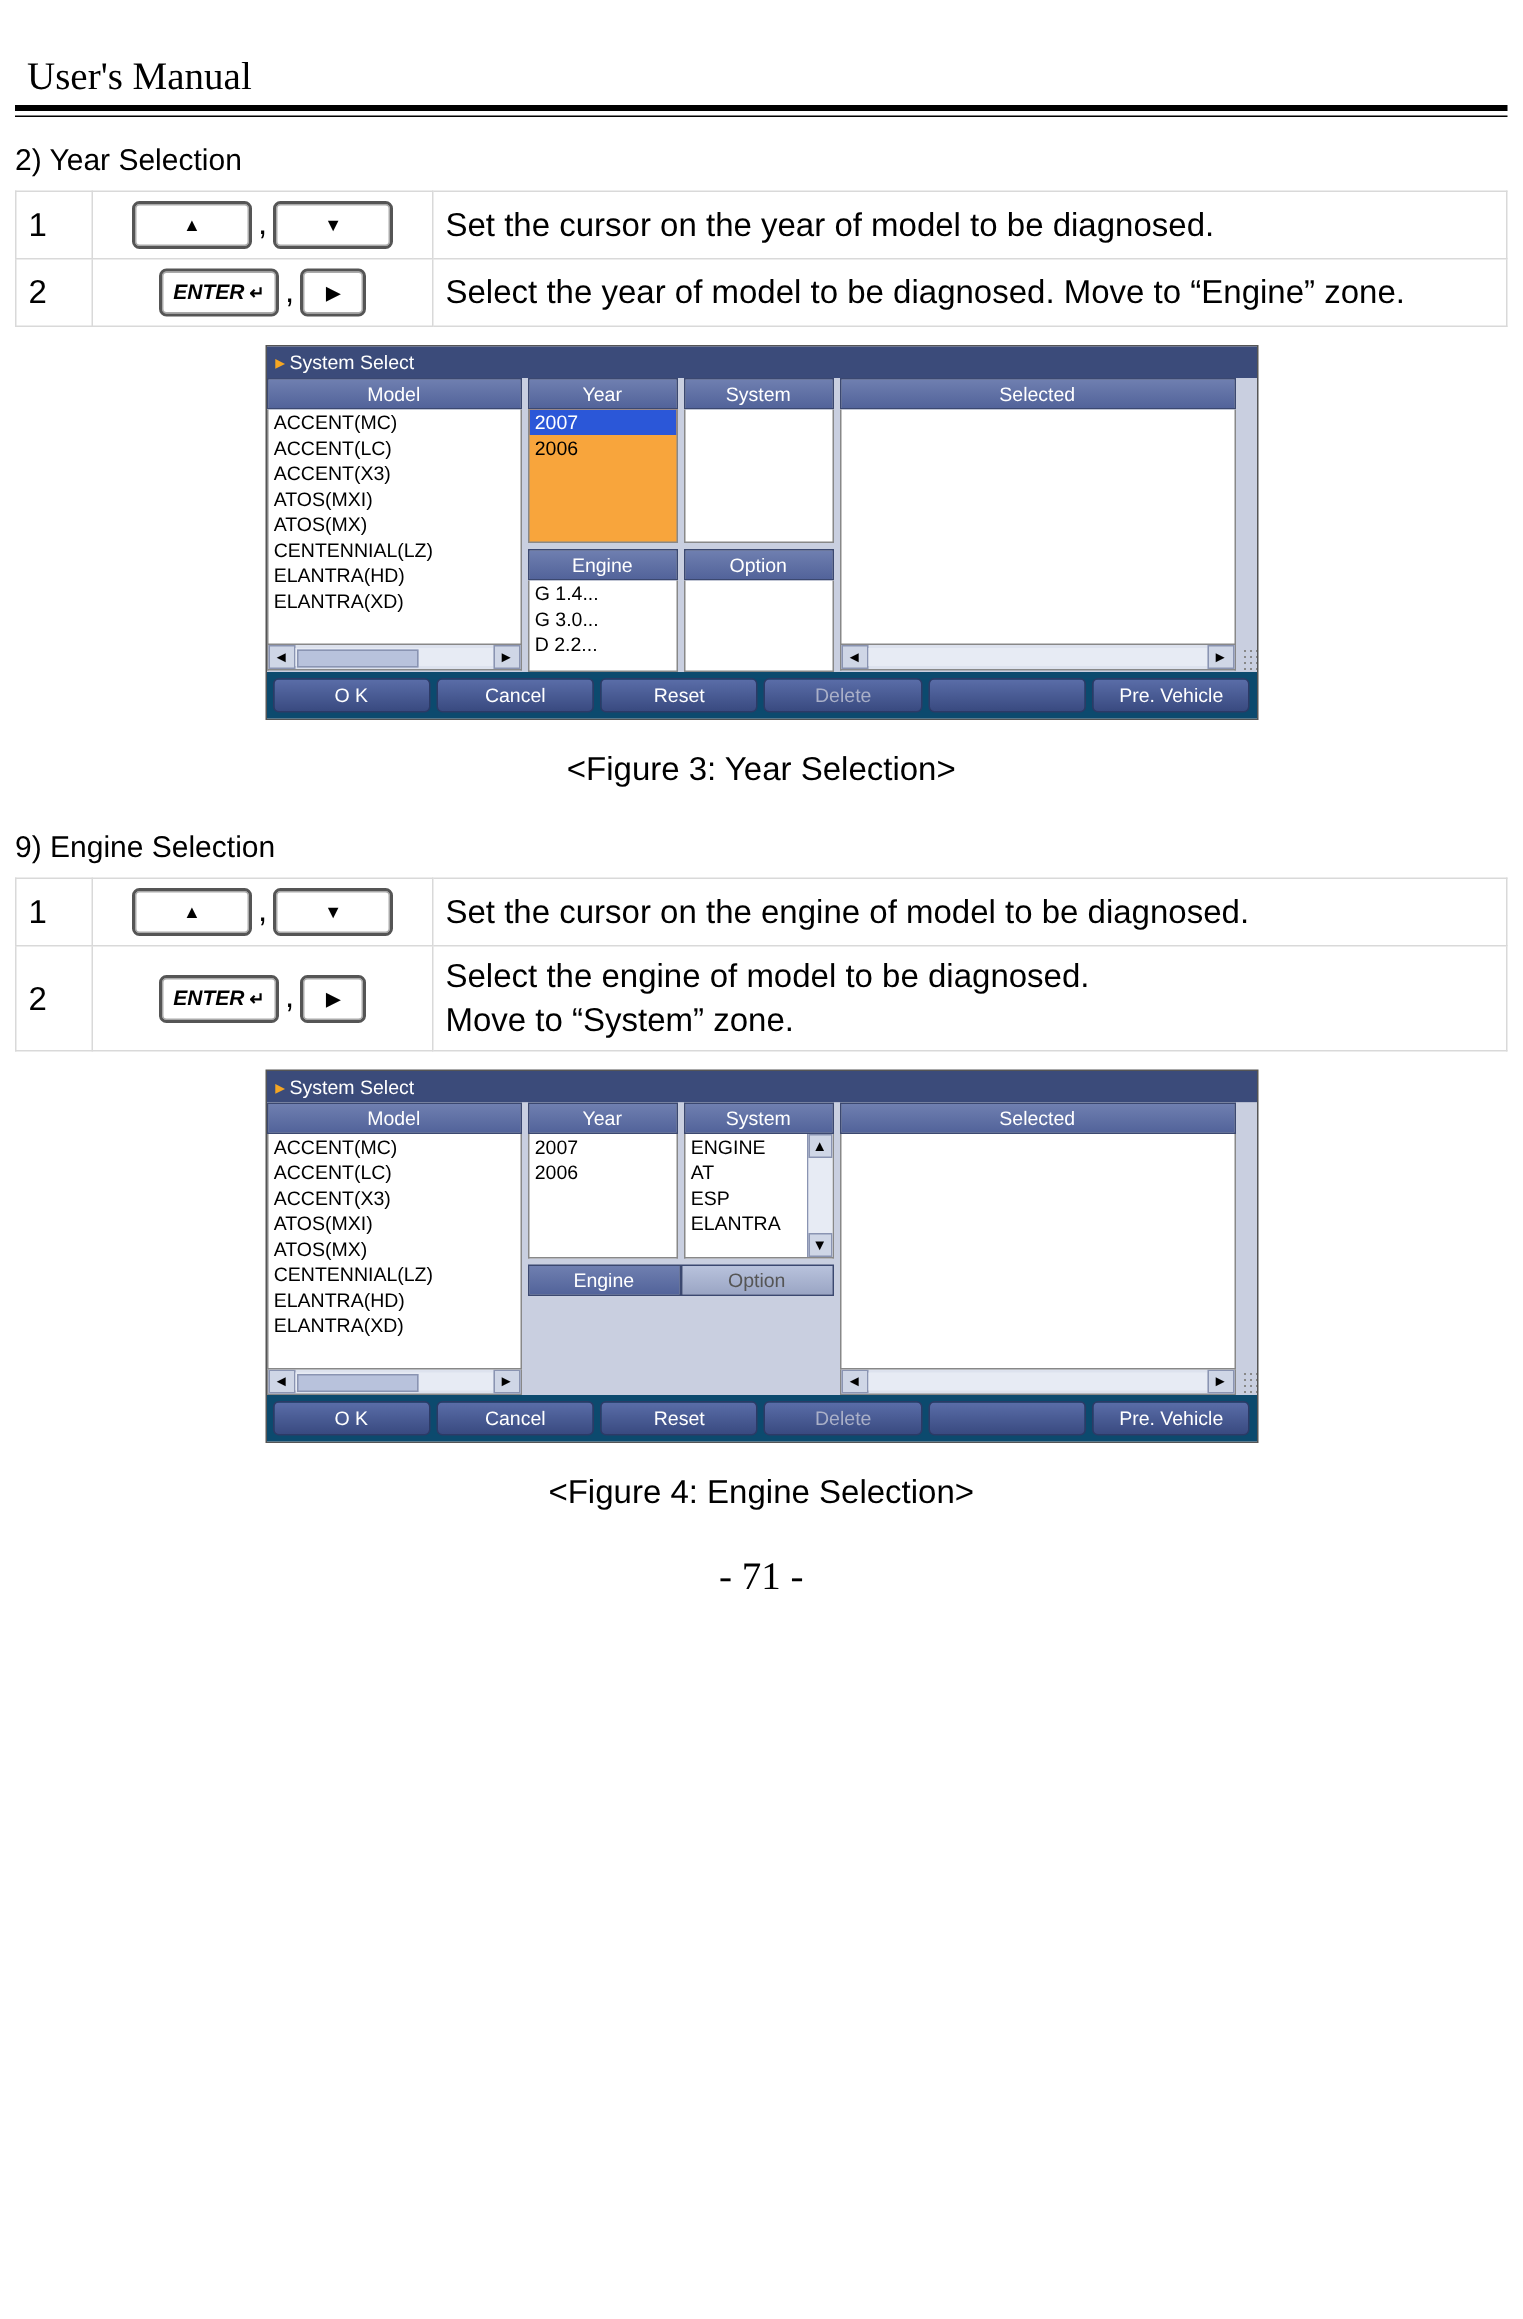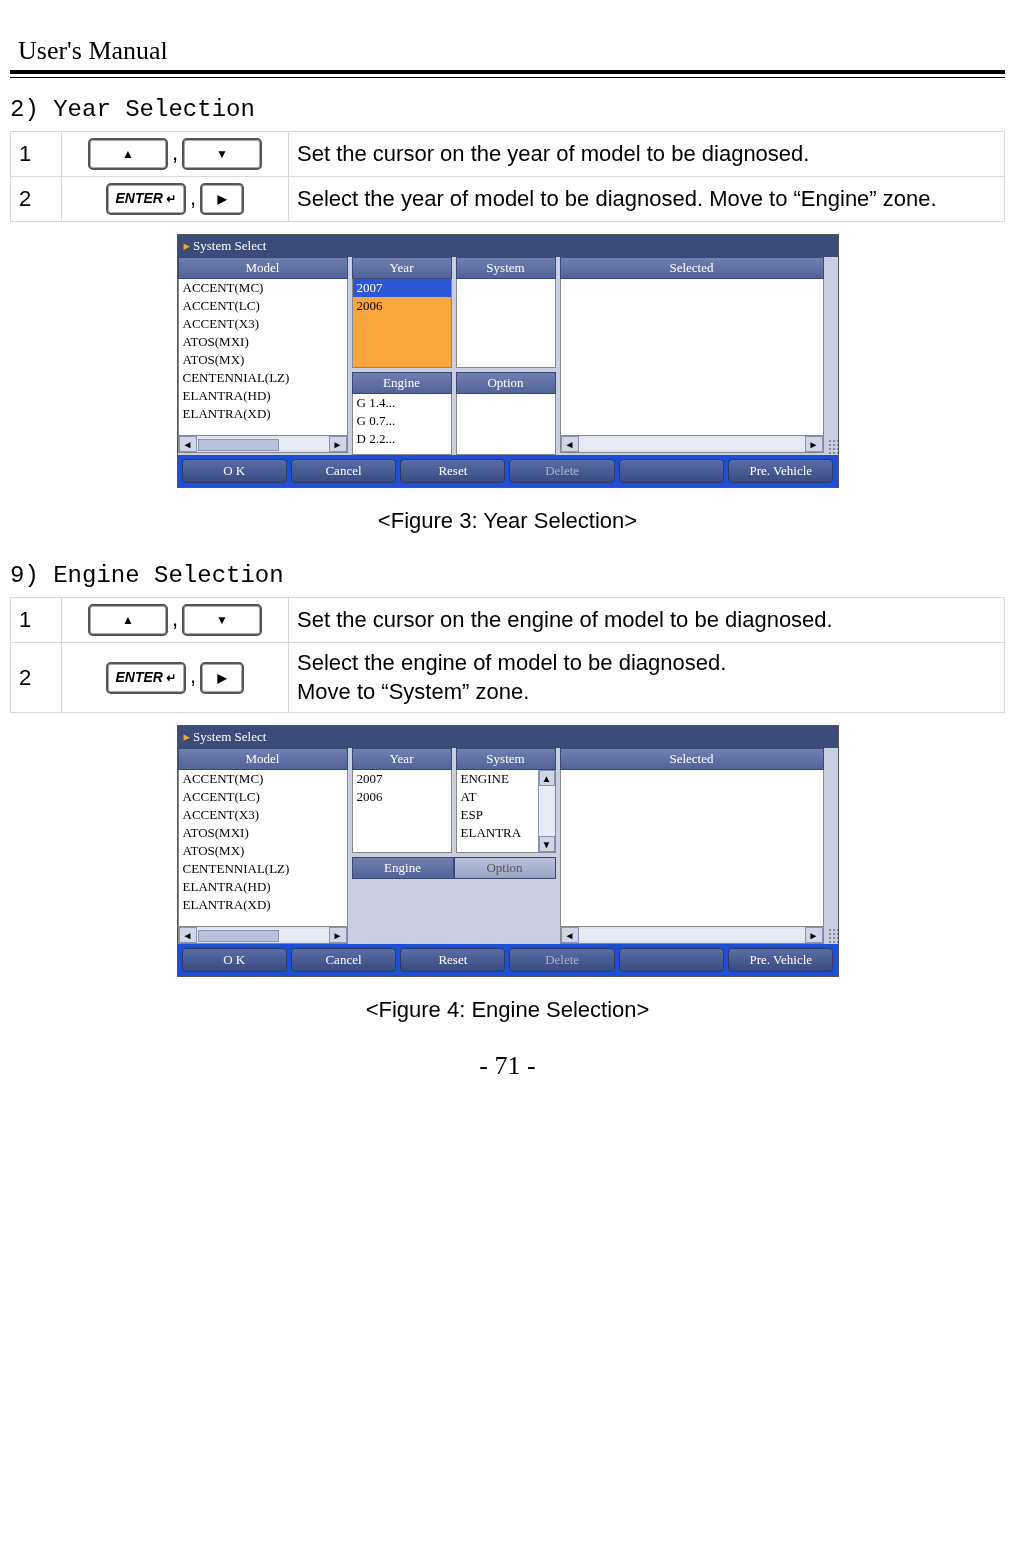--- a/index.html
+++ b/index.html
@@ -16,22 +16,22 @@
     margin: 16px 0 4px 8px;
   }
   .header-rule {
     border: none;
     border-top: 4px solid #000;
     border-bottom: 1.5px solid #000;
     height: 3px;
     margin: 0 0 18px 0;
   }
   .section-title {
-    font-family: Liberation Mono, monospace;
-    font-size: 24px;
+    font-family: Liberation Sans, sans-serif;
+    font-size: 20px;
     margin: 6px 0 8px 0;
   }
   table.steps {
     border-collapse: collapse;
     width: 100%;
     font-family: Arial, Helvetica, sans-serif;
     font-size: 22px;
   }
   table.steps td {
     border: 1px solid #d9d9d9;
@@ -87,21 +87,21 @@
     font-family: "Times New Roman", serif;
     font-size: 26px;
     text-align: center;
     margin-top: 18px;
   }
 
   
   .mock {
     width: 660px;
     margin: 12px auto 20px auto;
-    font-family: Liberation Serif, serif;
+    font-family: Liberation Sans, sans-serif;
     font-size: 13px;
     color: #000;
     border: 1px solid #555;
   }
   .mock .titlebar {
     background: #3b4b7a;
     color: #fff;
     padding: 3px 6px;
     font-size: 13px;
   }
@@ -160,21 +160,21 @@
     position:absolute; right:0; top:0; bottom:0; width:16px;
     background:#dde2ee; border-left:1px solid #8a94b2;
     display:flex; flex-direction:column;
   }
   .mock .vscroll .btn{height:14px;background:#cfd6e6;border:1px solid #8a94b2;font-size:10px;display:flex;align-items:center;justify-content:center;}
   .mock .vscroll .track{flex:1;background:#e7ebf4;}
 
   .mock .btnbar {
     display:flex;
     gap:4px;
-    background:#1d4ed8;
+    background:#0c4a6e;
     padding:4px;
   }
   .mock .btnbar .b {
     flex:1;
     text-align:center;
     color:#fff;
     background:linear-gradient(#5a6da8,#394a80);
     border:1px solid #2c3a66;
     border-radius:4px;
     padding:3px 0;
@@ -254,21 +254,21 @@
           <div class="panel" style="width:100px">
             <div class="panel-h">System</div>
             <div class="panel-list" style="height:88px"></div>
           </div>
         </div>
         <div style="display:flex;gap:4px">
           <div class="panel" style="width:100px">
             <div class="panel-h">Engine</div>
             <div class="panel-list" style="height:60px">
               <div class="item">G 1.4...</div>
-              <div class="item">G 0.7...</div>
+              <div class="item">G 3.0...</div>
               <div class="item">D 2.2...</div>
             </div>
           </div>
           <div class="panel" style="width:100px">
             <div class="panel-h">Option</div>
             <div class="panel-list" style="height:60px"></div>
           </div>
         </div>
       </div>
 

